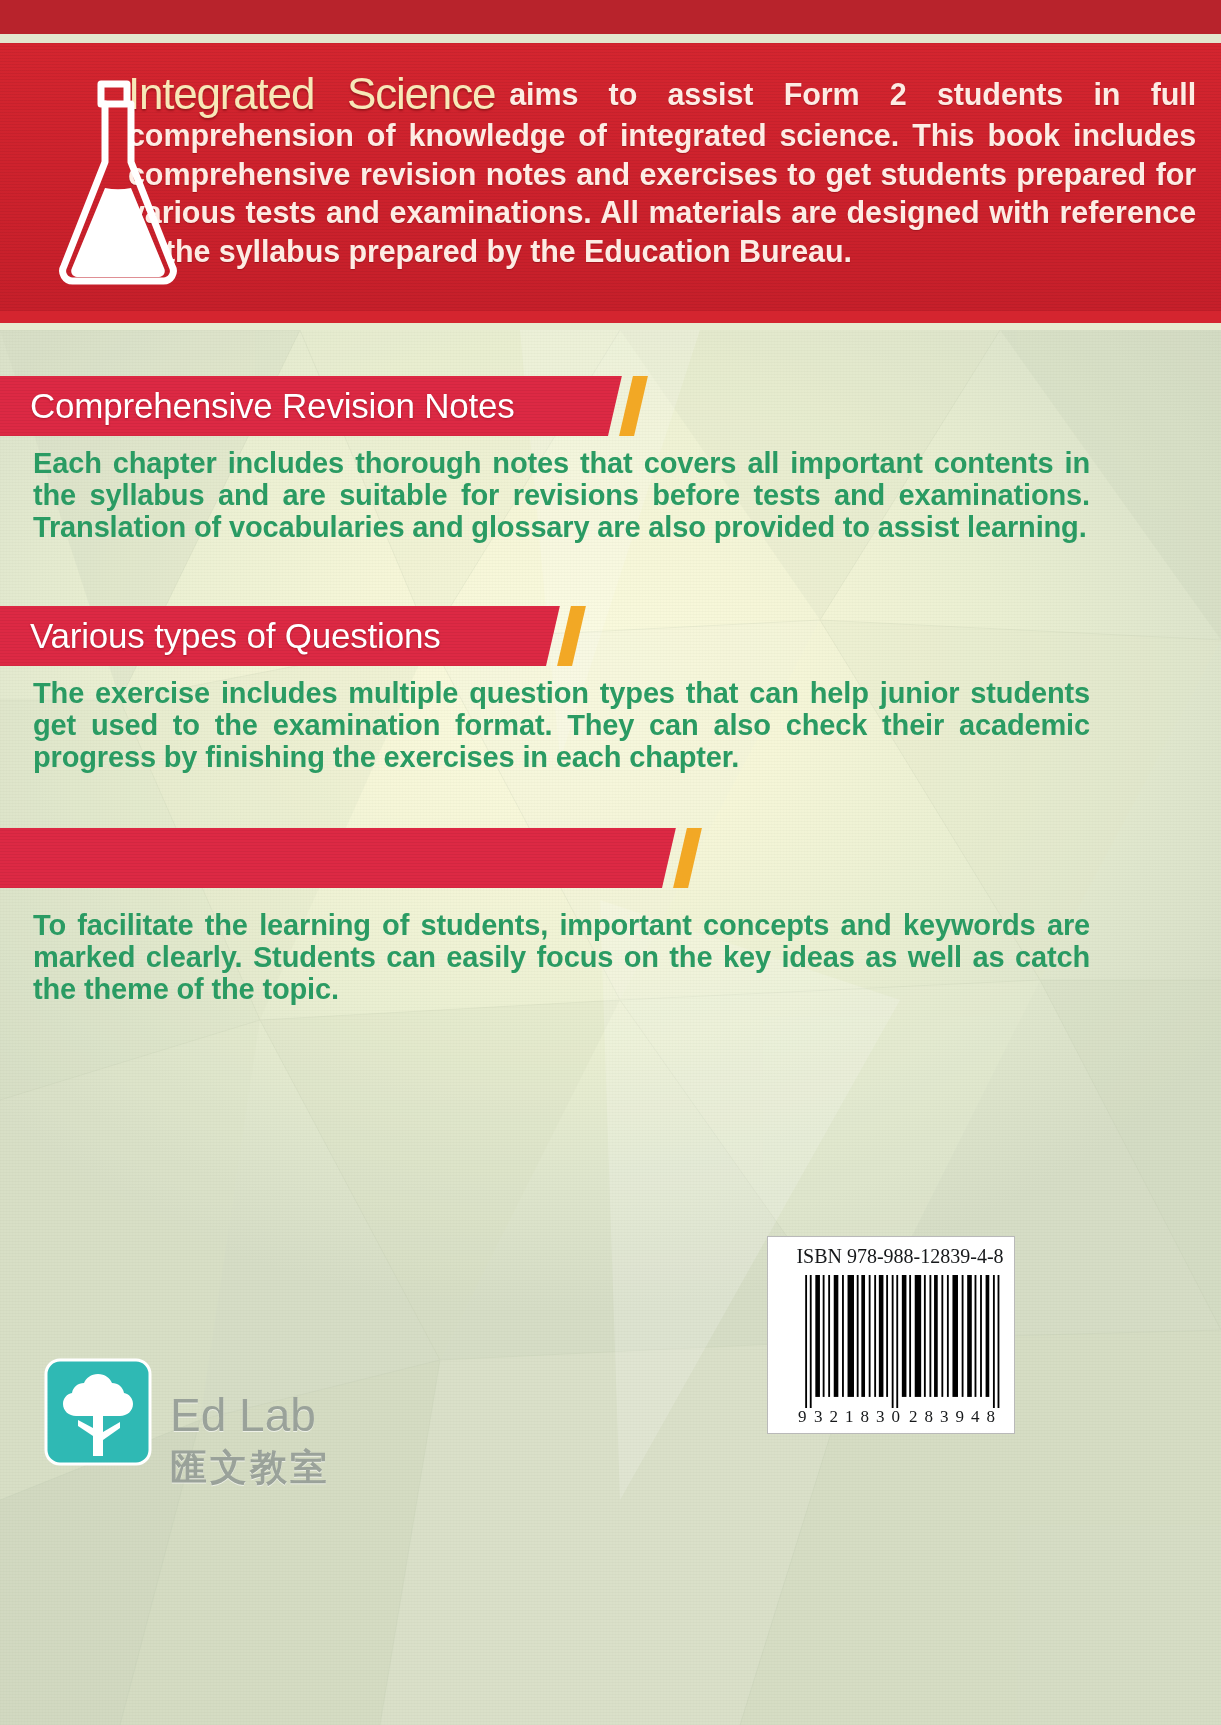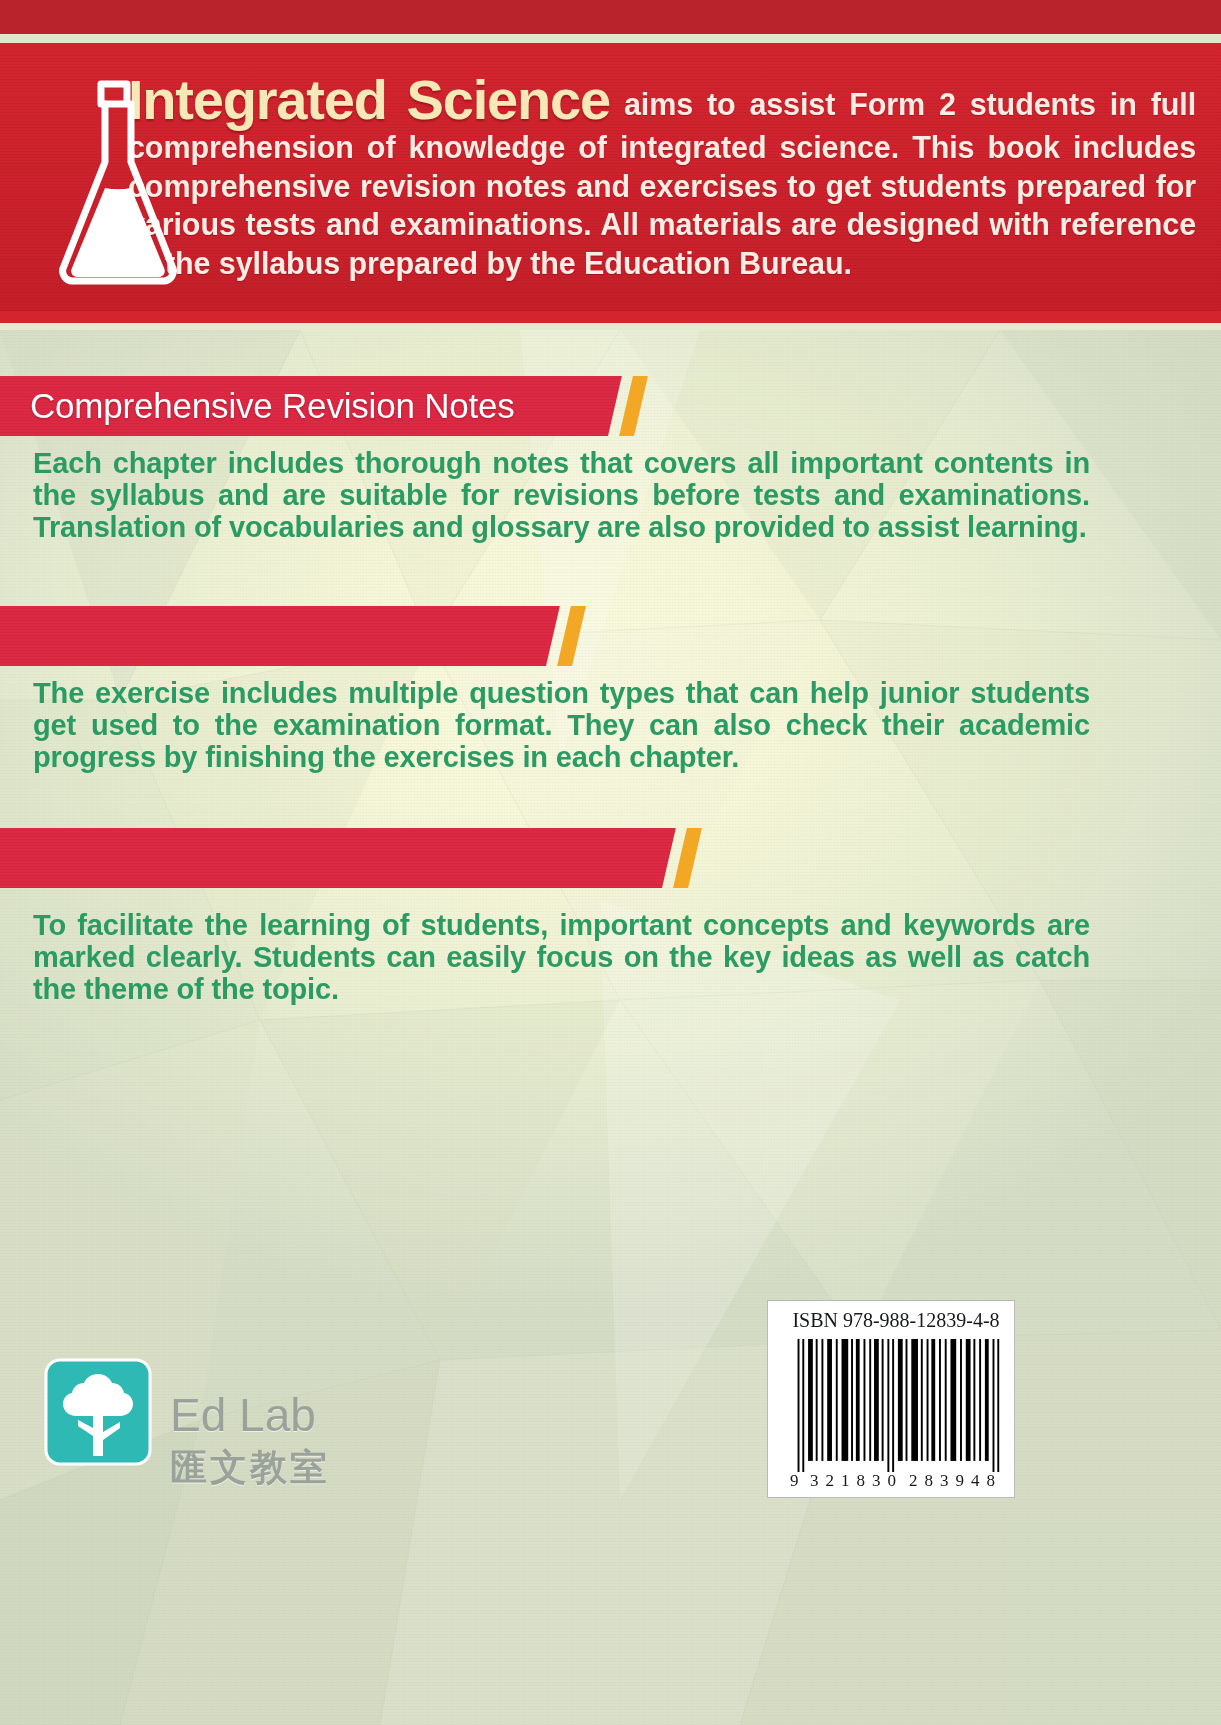--- a/index.html
+++ b/index.html
@@ -106,22 +106,22 @@
     color: #fdece4;
     font-size: 30.5px;
     line-height: 1.27;
     font-weight: 700;
     text-align: justify;
     text-shadow: 0 1px 1px rgba(90,0,8,.35);
     letter-spacing: -0.1px;
   }
   .header-text .title-word {
     color: #f7e8b8;
-    font-size: 56px;
-    font-weight: 700;
+    font-size: 44px;
+    font-weight: 400;
     letter-spacing: -1.2px;
     line-height: 1;
     padding-right: 14px;
     vertical-align: -4px;
     white-space: nowrap;
     text-shadow: 0 2px 2px rgba(90,0,8,.4);
   }
   .header-text p { text-align: justify; text-align-last: left; }
 
   
@@ -217,26 +217,26 @@
     margin-top: 11px;
     letter-spacing: 3px;
     text-shadow: 0 1px 0 rgba(255,255,255,.6);
     font-family: Liberation Serif, serif;
   }
 
   
   .barcode-box {
     position: absolute;
     left: 767px;
-    top: 1300px;
+    top: 1236px;
     width: 248px;
     height: 198px;
     background: #ffffff;
     border: 1px solid #b9b9b9;
-    padding: 7px 10px 6px 20px;
+    padding: 7px 10px 6px 28px;
     display: flex;
     flex-direction: column;
   }
   .isbn-text {
     font-family: "Liberation Serif", serif;
     font-size: 20px;
     color: #16181a;
     text-align: center;
     letter-spacing: 0px;
     line-height: 1.25;
@@ -342,20 +342,21 @@
       <div class="banner-tick" style="left:626px;"></div>
       <div class="banner-label">Comprehensive Revision Notes</div>
     </div>
     <div class="section-body" style="top:71px;">Each chapter includes thorough notes that covers all important contents in the syllabus and are suitable for revisions before tests and examinations. Translation of vocabularies and glossary are also provided to assist learning.</div>
   </div>
 
   <div class="section" style="top:606px; width:1221px;">
     <div class="banner-wrap">
       <div class="banner-red" style="width:562px; left:-16px;"></div>
       <div class="banner-tick" style="left:564px;"></div>
+      <div class="banner-label">Various types of Questions</div>
     </div>
     <div class="section-body" style="top:71px;">The exercise includes multiple question types that can help junior students get used to the examination format. They can also check their academic progress by finishing the exercises in each chapter.</div>
   </div>
 
   <div class="section" style="top:828px; width:1221px;">
     <div class="banner-wrap">
       <div class="banner-red" style="width:678px; left:-16px;"></div>
       <div class="banner-tick" style="left:680px;"></div>
     </div>
     <div class="section-body" style="top:81px;">To facilitate the learning of students, important concepts and keywords are marked clearly. Students can easily focus on the key ideas as well as catch the theme of the topic.</div>

